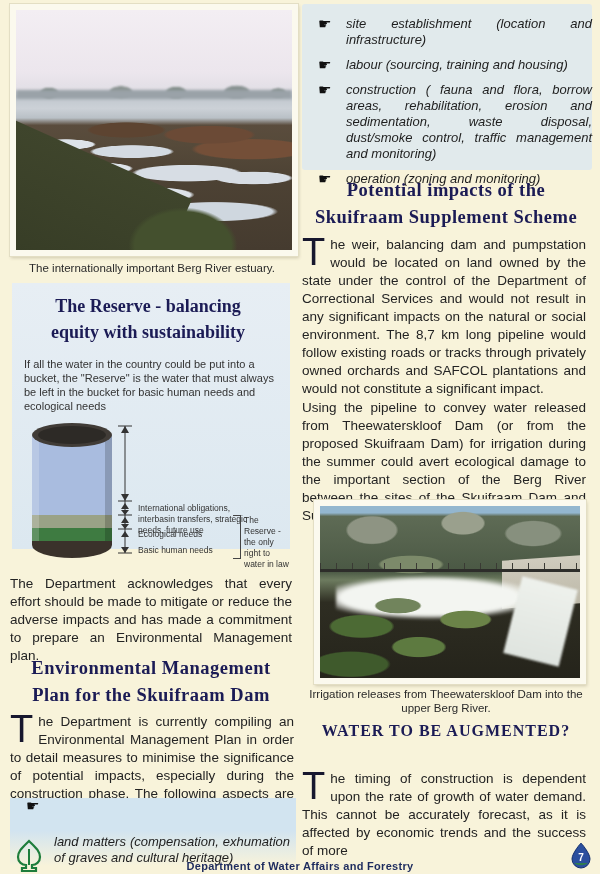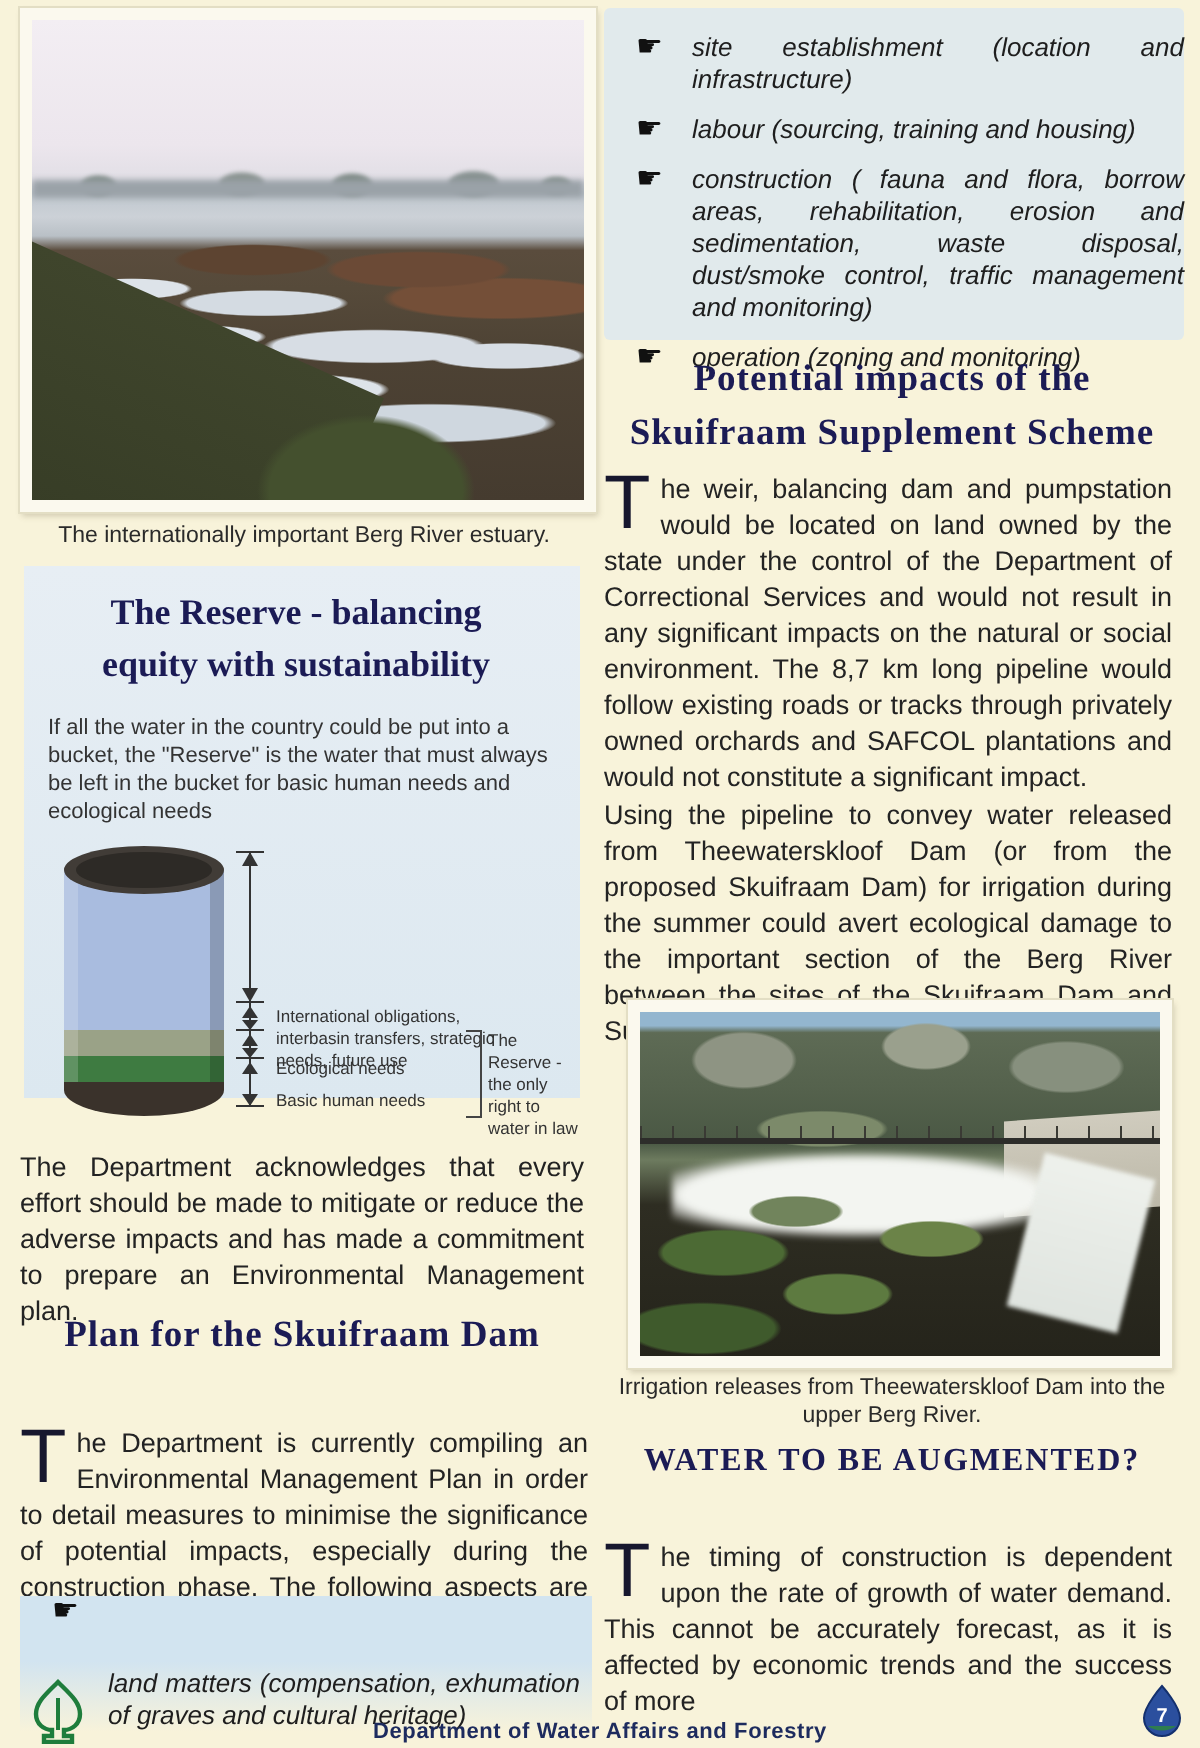--- a/index.html
+++ b/index.html
@@ -155,20 +155,21 @@
       <div class="dg-label" style="left:126px; top:110px; width:100px;">Ecological needs</div>
       <div class="dg-label" style="left:126px; top:126px; width:100px;">Basic human needs</div>
       <div class="bracket" style="left:221px; top:96px; height:42px;"></div>
       <div class="dg-label" style="left:232px; top:96px; width:46px;">The Reserve - the only right to water in law</div>
     </div>
   </section>
 
   <p class="abs body-text" style="left:10px; top:575px; width:282px; margin:0;">The Department acknowledges that every effort should be made to mitigate or reduce the adverse impacts and has made a commitment to prepare an Environmental Management plan.</p>
 
   <h2 class="abs h-navy h19" style="left:6px; top:655px; width:290px; margin:0;">
+    <span style="display:block">Environmental Management</span>
     <span style="display:block">Plan for the Skuifraam Dam</span>
   </h2>
 
   <p class="abs body-text" style="left:10px; top:713px; width:284px; margin:0;"><span class="dropcap">T</span><span>he Department is currently compiling an Environmental Management Plan in order to detail measures to minimise the significance of potential impacts, especially during the construction phase. The following aspects are being addressed:</span></p>
 
   <div class="land-bullet">
     <span class="hand">☛</span>
     <span class="bullet-text" style="padding-right:6px;margin-top:36px;">land matters (compensation, exhumation of graves and cultural heritage)</span>
   </div>
 

